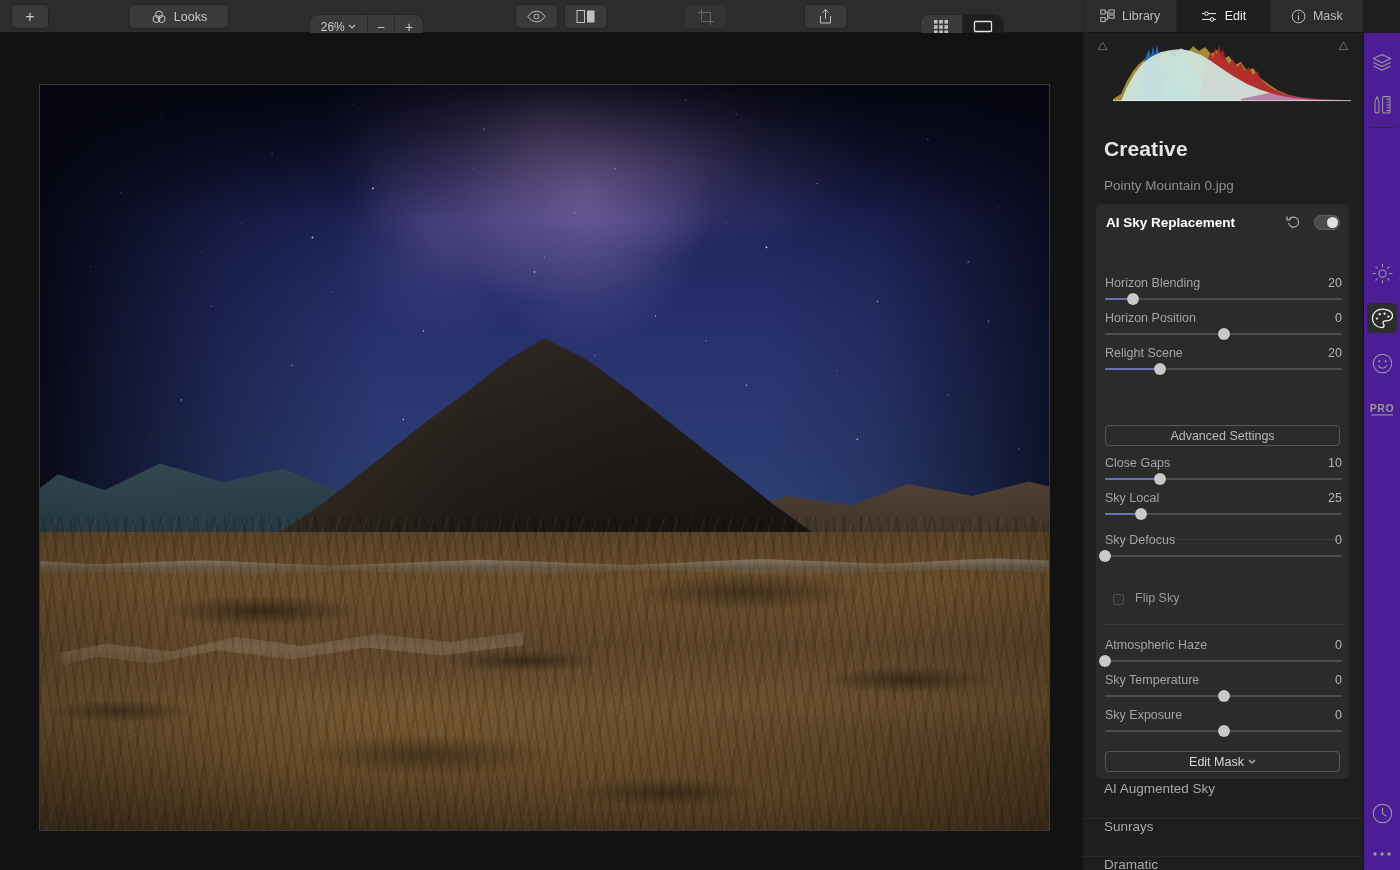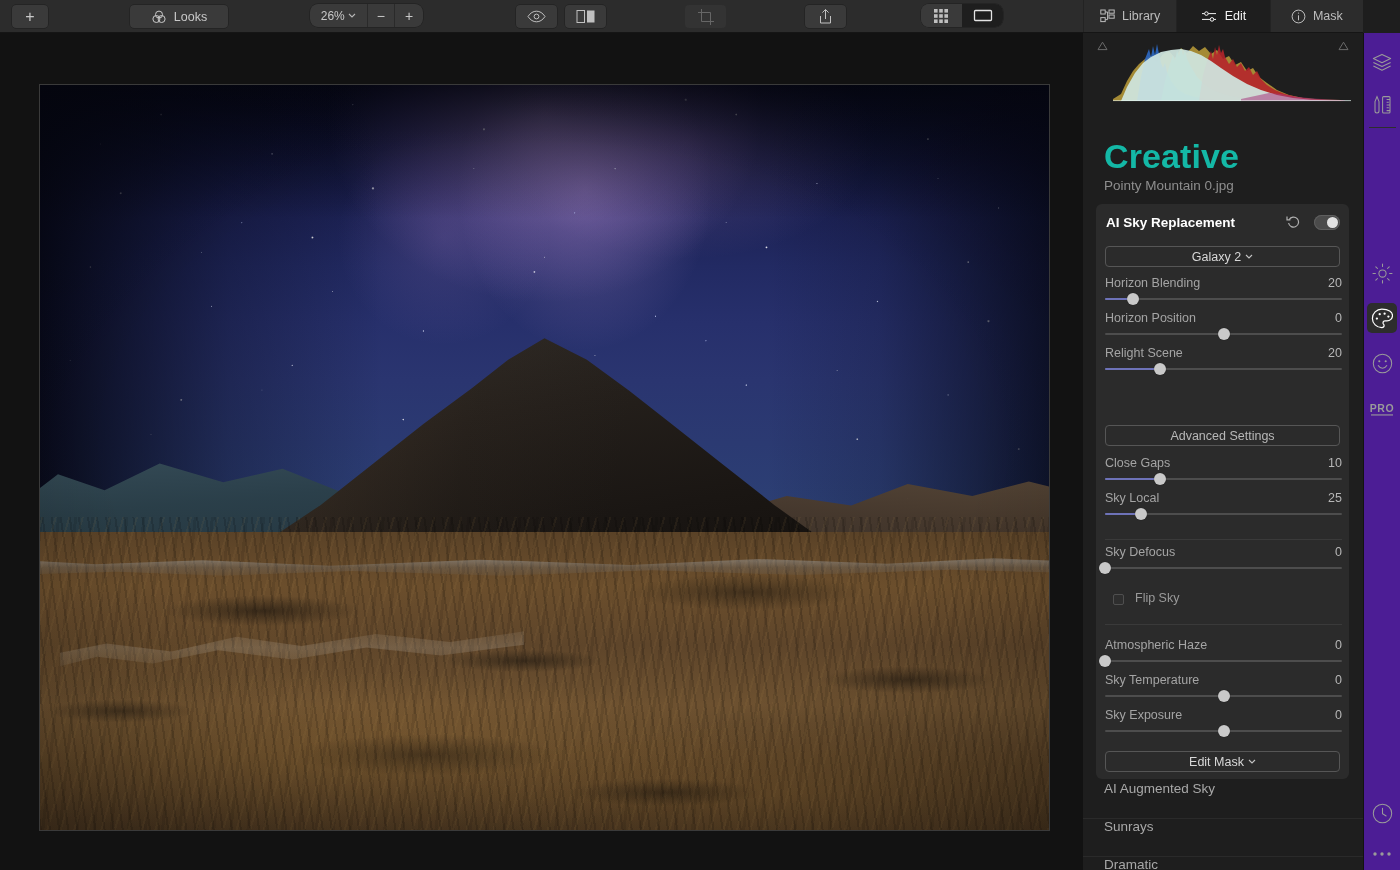--- a/index.html
+++ b/index.html
@@ -20,21 +20,21 @@
   }
   .tb-btn {
     position: absolute; top: 5px; height: 23px;
     background: #3a3a3a; border-radius: 4px;
     display: flex; align-items: center; justify-content: center;
     color: #c9c9c9; font-size: 12.5px; cursor: default;
     box-shadow: 0 0 0 0.5px #1d1d1d;
   }
   .tb-btn.dim { background: #333; color: #666; box-shadow: none; }
   .tb-group {
-    position: absolute; top: 4px; height: 23px;
+    position: absolute; top: 15px; height: 23px;
     background: #3a3a3a; border-radius: 8px; display: flex;
     box-shadow: 0 0 0 0.5px #1d1d1d; overflow: hidden;
   }
   .tb-group > div {
     display: flex; align-items: center; justify-content: center;
     color: #c9c9c9; font-size: 14px; cursor: default;
   }
   .tb-sep { width: 1px; background: #2a2a2a; }
 
   #btn-add { left: 12px; width: 36px; font-size: 16px; }
@@ -242,21 +242,21 @@
     background: #1e1e1e; overflow: hidden;
   }
   #histogram {
     position: absolute; left: 8px; top: 4px; width: 264px; height: 68px;
   }
   #hist-tri-l { left: 13px; }
   #hist-tri-r { right: 13px; }
 
   #title {
     position: absolute; left: 21px; top: 104px;
-    color: #14b8a6; font-size: 34px; font-weight: 600; letter-spacing: .1px;
+    color: #e5e5e5; font-size: 21px; font-weight: 600; letter-spacing: .1px;
   }
   #filename {
     position: absolute; left: 21px; top: 145px;
     color: #8e8e8e; font-size: 13.5px;
   }
 
   
   #card {
     position: absolute; left: 13px; top: 171px; width: 253px; height: 575px;
     background: #2b2b2b; border-radius: 6px;
@@ -543,28 +543,20 @@
           <div id="card-title">AI Sky Replacement</div>
           <span id="reset-icon">
             <svg width="15" height="14" viewBox="0 0 15 14" fill="none" stroke="#b0b0b0" stroke-width="1.2">
               <path d="M3.2 5.6A5 5 0 1 1 2.6 9"></path>
                 <path d="M1 2.4v3.4h3.4"></path>
             </svg>
           </span>
           <div id="toggle"></div>
         </div>
 
-        <div class="wide-btn" id="preset-btn">
-          <span>Galaxy 2</span>
-          <span>
-            <svg width="8" height="5" viewBox="0 0 8 5" fill="none" stroke="#c4c4c4" stroke-width="1.1">
-                <path d="M1 1l3 3 3-3"></path>
-              </svg>
-          </span>
-        </div>
 
         <div class="slider" style="top:72px">
           <div class="sl-label">Horizon Blending</div>
           <div class="sl-val">20</div>
           <div class="sl-track">
             <div class="sl-fill" style="width:12%"></div>
             <div class="sl-thumb" style="left:12%"></div>
           </div>
         </div>
 
@@ -603,21 +595,21 @@
           <div class="sl-label">Sky Local</div>
           <div class="sl-val">25</div>
           <div class="sl-track">
             <div class="sl-fill" style="width:15%"></div>
             <div class="sl-thumb" style="left:15%"></div>
           </div>
         </div>
 
         <div class="divider" style="top:335px"></div>
 
-        <div class="slider" style="top:341px">
+        <div class="slider" style="top:329px">
           <div class="sl-label">Sky Defocus</div>
           <div class="sl-val">0</div>
           <div class="sl-track">
             <div class="sl-thumb" style="left:0%"></div>
           </div>
         </div>
 
         <div id="checkbox-row">
           <div id="checkbox-box"></div>
           <div id="checkbox-label">Flip Sky</div>

